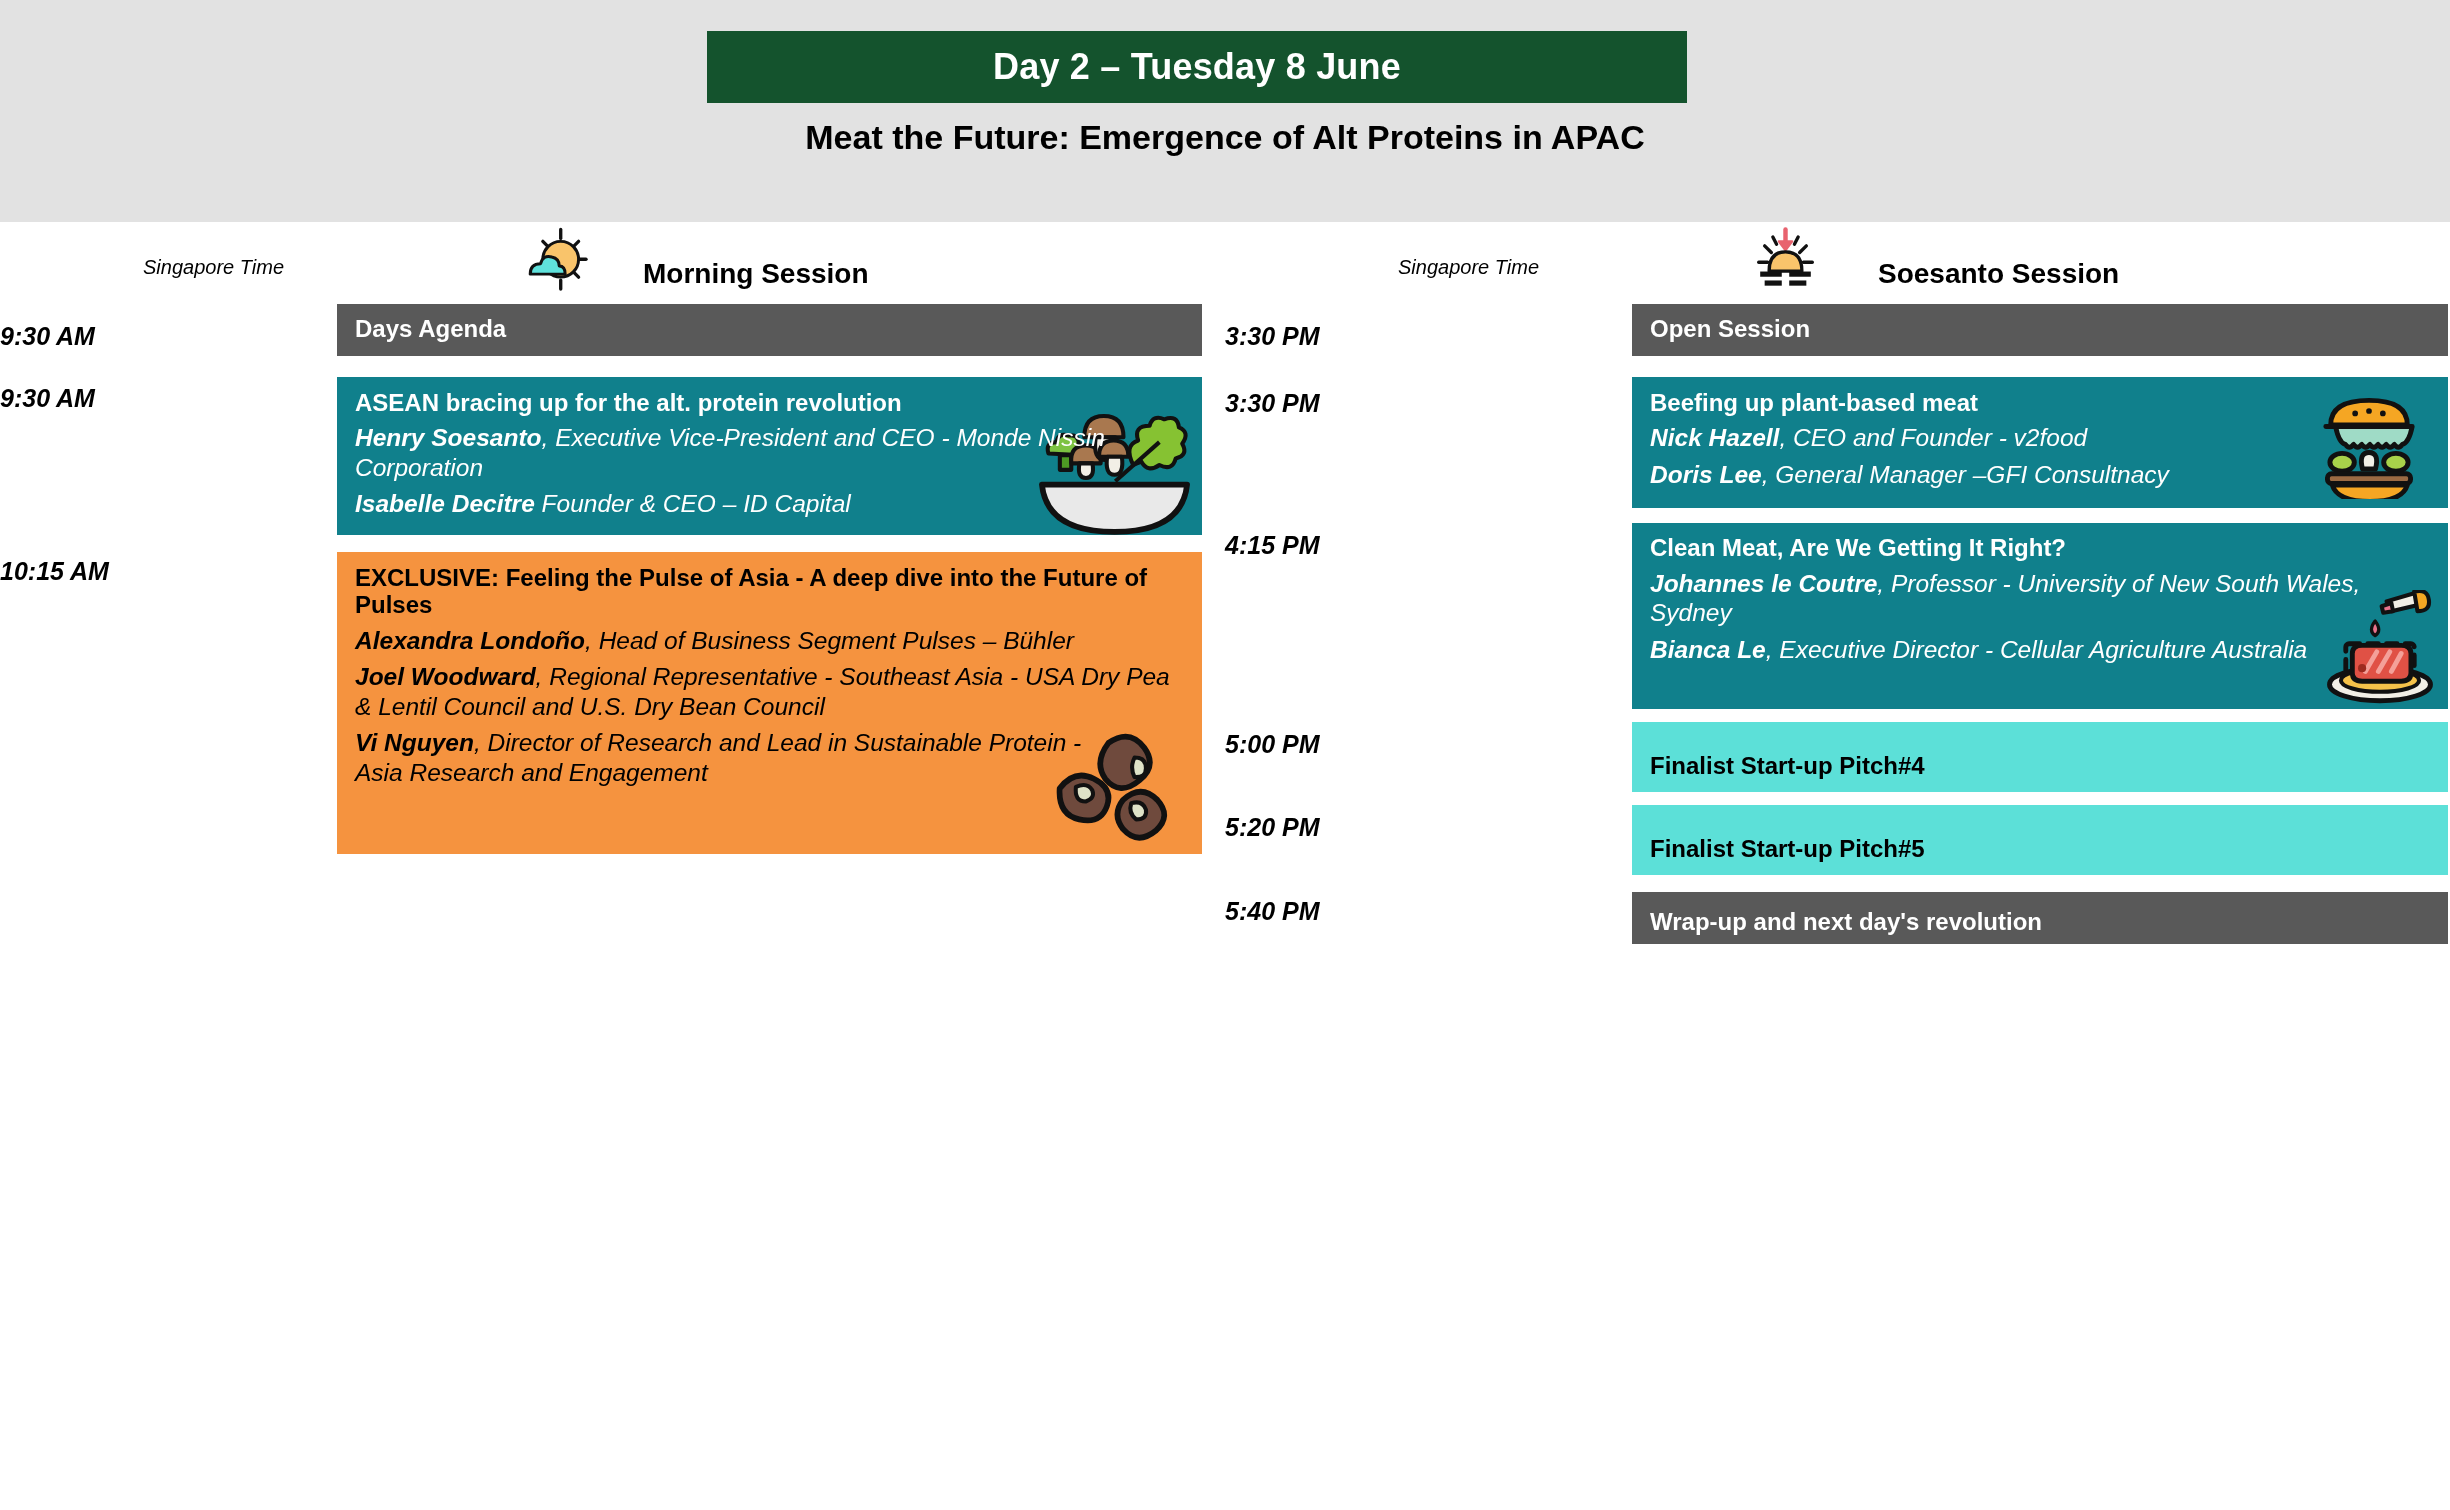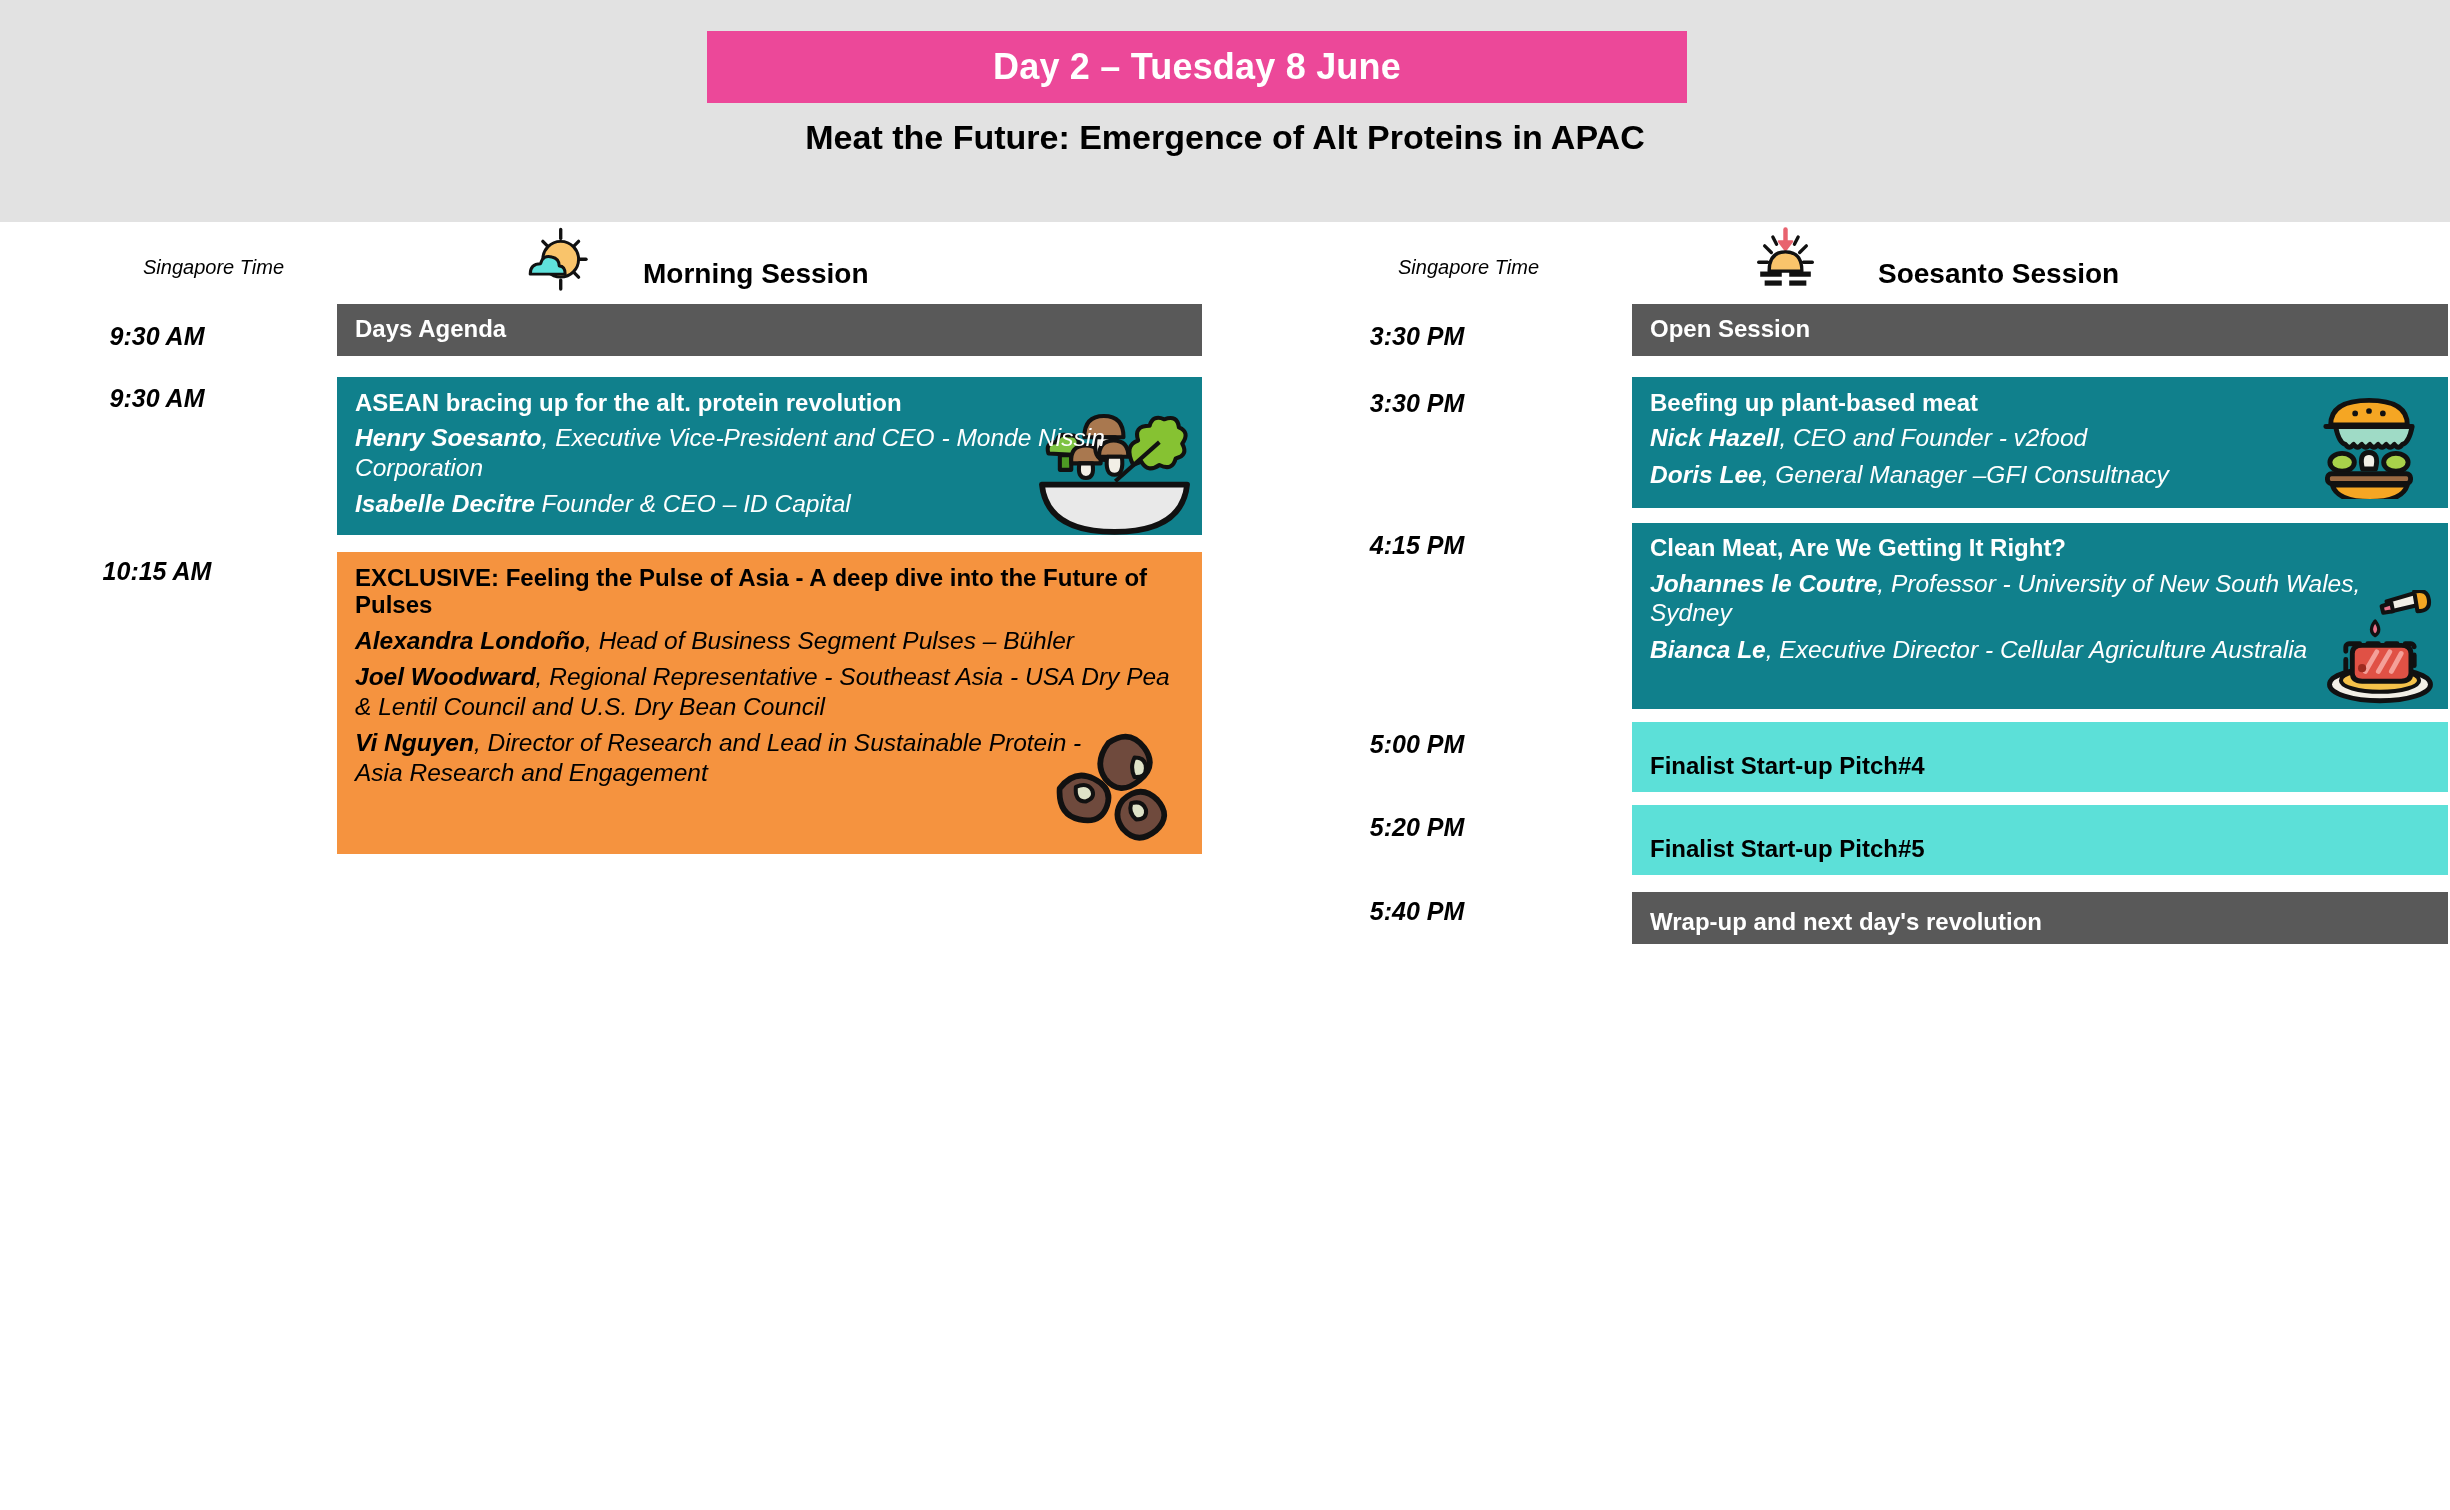--- a/index.html
+++ b/index.html
@@ -21,21 +21,21 @@
     left: 0; top: 0;
     width: 2450px;
     height: 222px;
     background: #E2E2E2;
   }
   .day-banner {
     position: absolute;
     left: 707px; top: 31px;
     width: 980px;
     height: 72px;
-    background: #ec4899;
+    background: #14532d;
     display: flex;
     align-items: center;
     justify-content: center;
   }
   .day-banner-text {
     color: #ffffff;
     font-size: 36px;
     font-weight: bold;
     letter-spacing: 0.2px;
     white-space: nowrap;
@@ -96,21 +96,21 @@
   .rows { position: relative; }
   .row {
     position: relative;
     display: block;
     margin-bottom: 13px;
   }
   .row-time {
     position: absolute;
     left: 0;
     width: 314px;
-    text-align: center;
+    text-align: left;
     font-size: 25px;
     font-style: italic;
     font-weight: bold;
     color: #000;
     white-space: nowrap;
   }
   .col-afternoon .row-time { width: 384px; }
 
   .block {
     position: relative;

